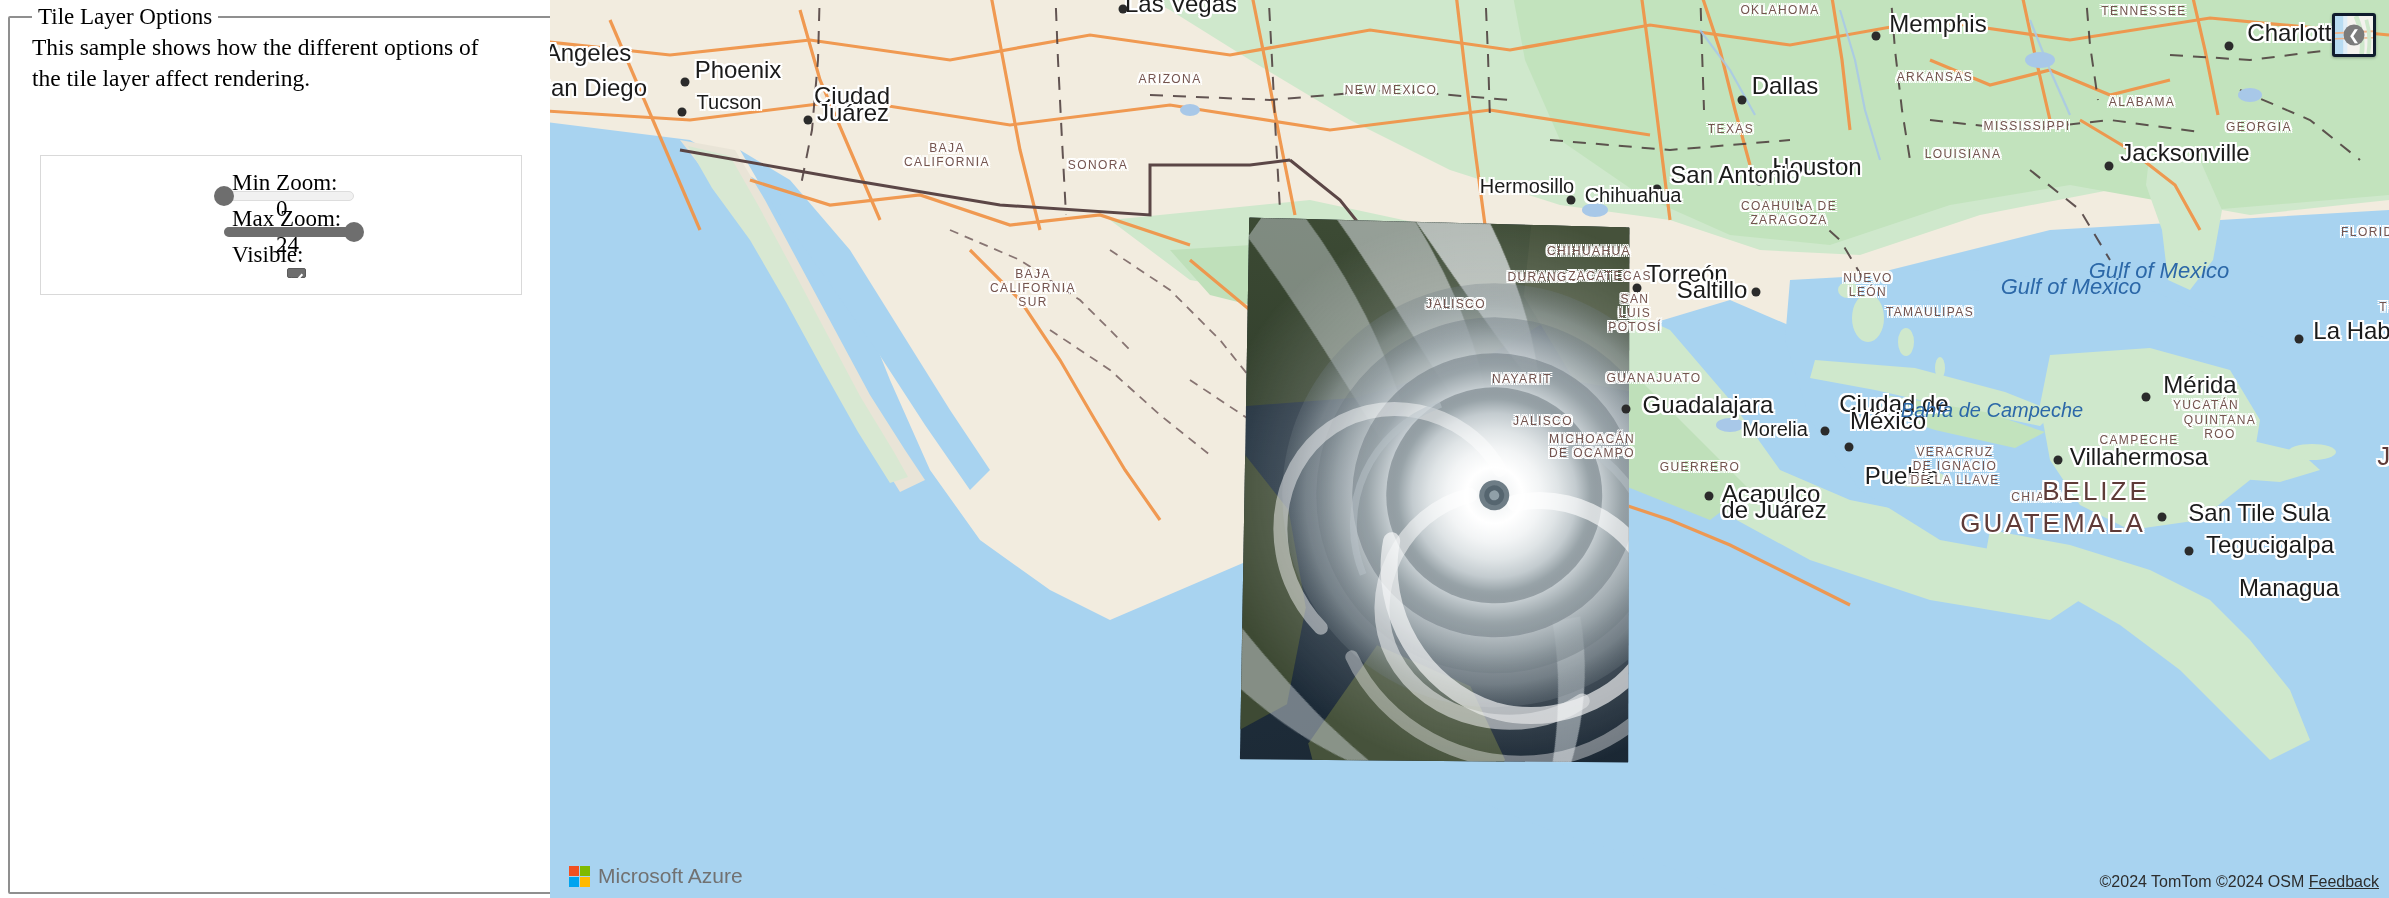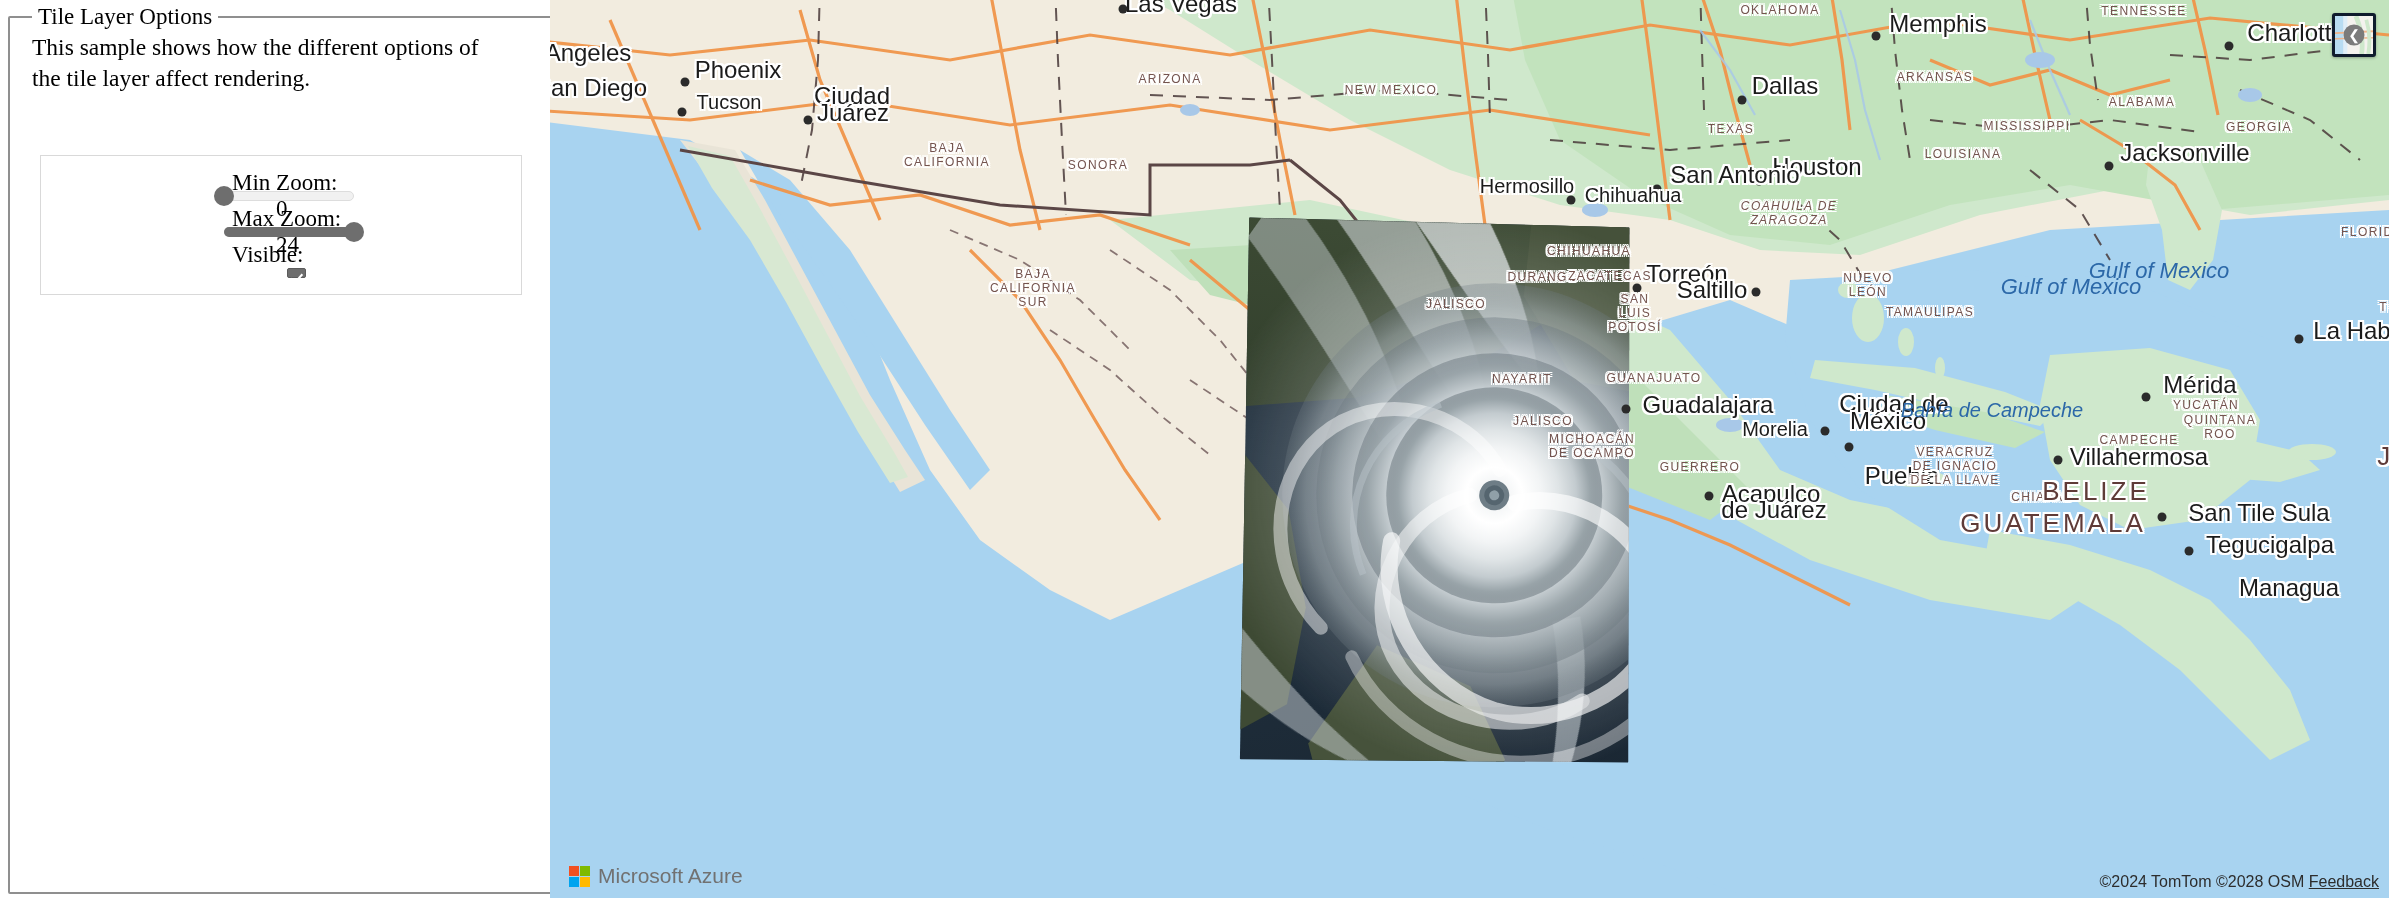--- a/index.html
+++ b/index.html
@@ -587,21 +587,21 @@
         <div class="lbl lbl-admin" style="left: 1230px; top: 10px;">OKLAHOMA</div>
         <div class="lbl lbl-admin" style="left: 1181px; top: 129px;">TEXAS</div>
         <div class="lbl lbl-admin" style="left: 1385px; top: 77px;">ARKANSAS</div>
         <div class="lbl lbl-admin" style="left: 1477px; top: 126px;">MISSISSIPPI</div>
         <div class="lbl lbl-admin" style="left: 1413px; top: 154px;">LOUISIANA</div>
         <div class="lbl lbl-admin" style="left: 1592px; top: 102px;">ALABAMA</div>
         <div class="lbl lbl-admin" style="left: 1709px; top: 127px;">GEORGIA</div>
         <div class="lbl lbl-admin" style="left: 1594px; top: 11px;">TENNESSEE</div>
         <div class="lbl lbl-admin" style="left: 1822px; top: 232px;">FLORIDA</div>
         <div class="lbl lbl-admin" style="left: 1039px; top: 251px;">CHIHUAHUA</div>
-        <div class="lbl lbl-admin" style="left: 1239px; top: 213px; font-style: italic;">COAHUILA DE<br>ZARAGOZA</div>
+        <div class="lbl lbl-admin" style="left: 1239px; top: 213px;">COAHUILA DE<br>ZARAGOZA</div>
         <div class="lbl lbl-admin" style="left: 1318px; top: 285px;">NUEVO<br>LEÓN</div>
         <div class="lbl lbl-admin" style="left: 1380px; top: 312px;">TAMAULIPAS</div>
         <div class="lbl lbl-admin" style="left: 993px; top: 277px;">DURANGO</div>
         <div class="lbl lbl-admin" style="left: 1060px; top: 276px;">ZACATECAS</div>
         <div class="lbl lbl-admin" style="left: 906px; top: 304px;">JALISCO</div>
         <div class="lbl lbl-admin" style="left: 1085px; top: 313px;">SAN<br>LUIS<br>POTOSÍ</div>
         <div class="lbl lbl-admin" style="left: 972px; top: 379px;">NAYARIT</div>
         <div class="lbl lbl-admin" style="left: 1104px; top: 378px;">GUANAJUATO</div>
         <div class="lbl lbl-admin" style="left: 993px; top: 421px;">JALISCO</div>
         <div class="lbl lbl-admin" style="left: 1042px; top: 446px;">MICHOACÁN<br>DE OCAMPO</div>
@@ -640,18 +640,18 @@
         <i style="background:#f25022"></i>
           <i style="background:#7fba00"></i>
           <i style="background:#00a4ef"></i>
           <i style="background:#ffb900"></i>
       </span>
       <span class="azure-text">Microsoft Azure</span>
     </div>
 
     <div class="attribution">
       <span>©2024 TomTom</span>
-      <span>©2028 OSM</span>
+      <span>©2024 OSM</span>
       <span class="feedback">Feedback</span>
     </div>
 
   </div>
 </div>
 
 </body></html>

